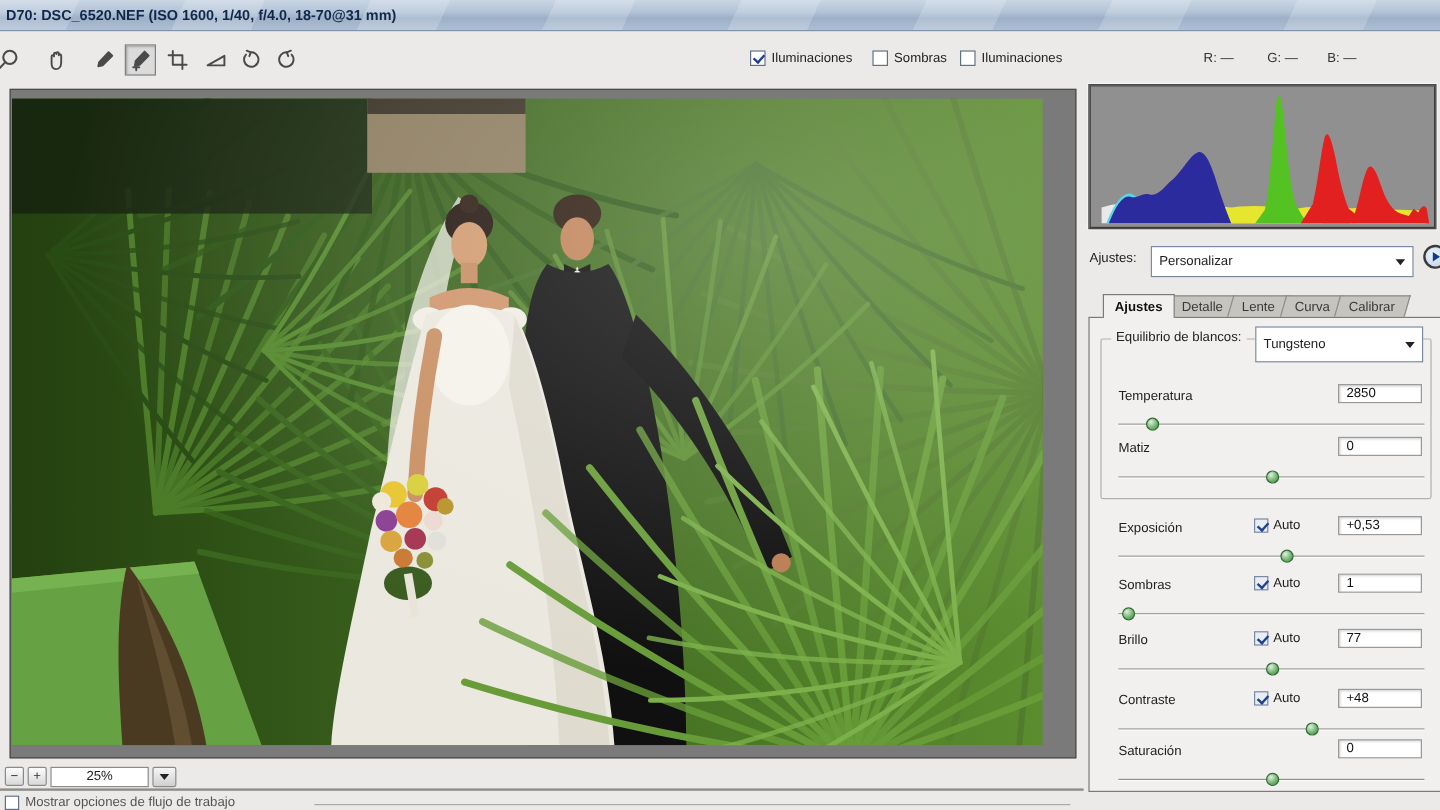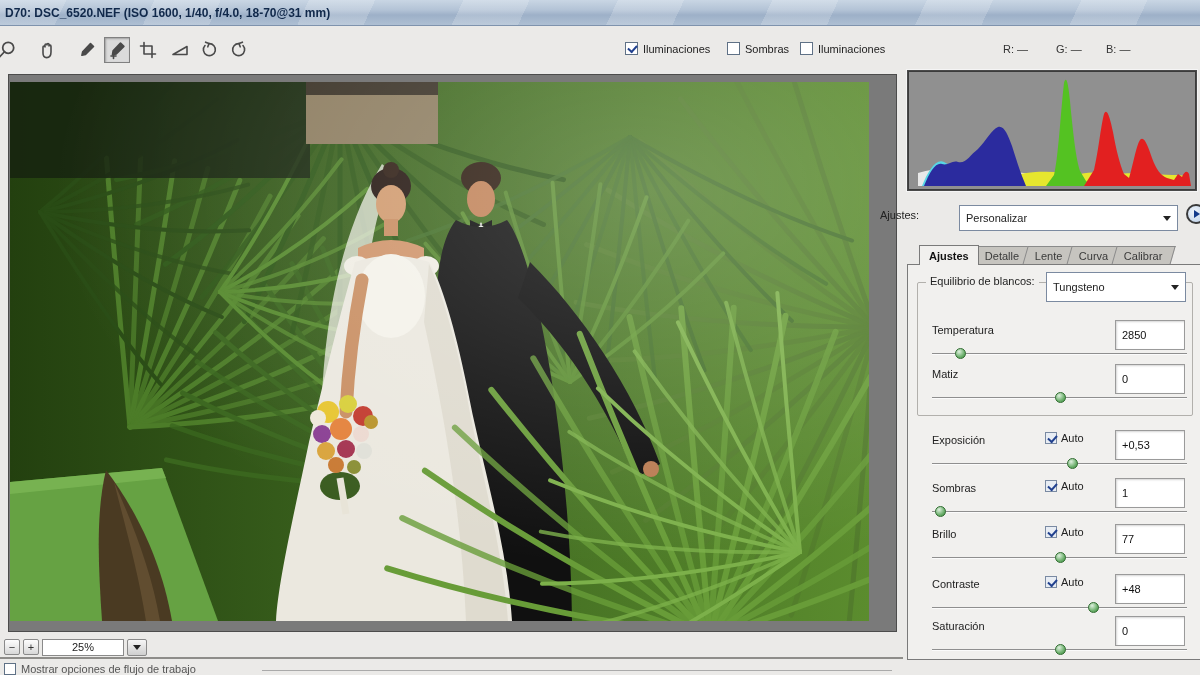--- a/index.html
+++ b/index.html
@@ -39,21 +39,21 @@
   .zfield { width:82px; height:17px; background:#fff; border:1px solid #8a8a8a; display:flex; align-items:center; justify-content:center; }
   .zdrop { width:20px; height:17px; border:1px solid #8a8a8a; background:linear-gradient(180deg,#f6f6f6,#cfcfcf); display:flex; align-items:center; justify-content:center; border-radius:2px; }
   .caret { width:0; height:0; border-left:4px solid transparent; border-right:4px solid transparent; border-top:5px solid #222; }
 
   .workflow { position:absolute; left:4px; top:663px; display:flex; align-items:center; gap:5px; color:#555; }
   .workflow .cbbox { width:12px; height:12px; }
   .wfline { position:absolute; left:262px; top:670px; width:630px; border-top:1px solid #aaa; }
 
   
   .histo { position:absolute; left:907px; top:70px; width:290px; height:121px; border:1px solid #4a4a4a; background:#909090; box-shadow:0 0 0 1px #f5f5f5; }
-  .settings-label { position:absolute; left:880px; top:209px; color:#222;text-align:center; }
+  .settings-label { position:absolute; left:908px; top:209px; color:#222;text-align:center; }
   .select { background:#fff; border:1px solid #7b8aa0; display:flex; align-items:center; justify-content:space-between; padding:12px 6px; height:20px; }
   .sel-ajustes { position:absolute; left:959px; top:205px; width:219px; }
   .flyout { position:absolute; left:1186px; top:204px; width:20px; height:20px; border-radius:50%; border:2px solid #3a3a3a; background:radial-gradient(circle at 40% 35%, #eef4fb, #bcd0e8); display:flex; align-items:center; justify-content:center; }
   .flyout span { width:0; height:0; border-top:4px solid transparent; border-bottom:4px solid transparent; border-left:6px solid #123a8c; margin-left:2px; }
 
   .tabs { position:absolute; left:911px; top:246px; height:19px; display:flex; align-items:flex-end; }
   .tab { height:19px; padding:0 9px; display:flex; align-items:center; justify-content:center; background:#c6c4bf; border:1px solid #8a8a8a; border-bottom:none; transform:skewX(-16deg); margin-left:-4px; color:#3a3a3a; }
   .tab span { transform:skewX(16deg); white-space:nowrap; }
   .tab.active { transform:none; background:#f1f0ee; border-color:#7a7a7a; position:relative; z-index:3; margin-left:8px; font-weight:bold; color:#111; height:20px; }
   .tab.active span { transform:none; }
@@ -61,21 +61,21 @@
   .tabpanel { position:absolute; left:907px; top:264px; width:300px; height:396px; background:#f1f0ee; border:1px solid #7a7a7a; }
 
   .groupbox { position:absolute; left:917px; top:282px; width:276px; height:134px; border:1px solid #b2b0ac; border-radius:2px; }
   .gb-legend { position:absolute; left:8px; top:-8px; background:#f1f0ee; padding:0 4px; color:#222;text-align:right; }
   .sel-wb { position:absolute; left:128px; top:-11px; width:140px; height:30px; }
 
   .srow { position:absolute; left:907px; width:294px; height:44px; }
   .slbl { position:absolute; left:25px; top:4px; color:#222; }
   .sauto { position:absolute; left:138px; top:2px; display:flex; align-items:center; gap:4px; }
   .sauto .cbbox { width:12px; height:12px; border-color:#7a8aa2; background:#e8edf4; }
-  .sval { position:absolute; right:16px; top:0; width:70px; height:30px; background:#fff; border:1px solid #9a9a9a; box-shadow:inset 1px 1px 2px #d5d5d5; display:flex; align-items:center; padding-left:6px; color:#111; }
+  .sval { position:absolute; right:16px; top:0; width:70px; height:16px; background:#fff; border:1px solid #9a9a9a; box-shadow:inset 1px 1px 2px #d5d5d5; display:flex; align-items:center; padding-left:6px; color:#111; }
   .track { position:absolute; left:25px; right:14px; top:28px; height:11px; }
   .track::before { content:""; position:absolute; left:0; right:0; top:5px; border-top:1px solid #8f8f8f; border-bottom:1px solid #fbfbfb; }
   .thumb { position:absolute; top:0; width:11px; height:11px; margin-left:-5px; border-radius:50%;
     background:radial-gradient(circle at 35% 30%, #dff0df, #6db06d 60%, #3f8a3f); border:1px solid #2f6c2f; }
 </style>
 </head>
 <body>
 
 <div class="titlebar">
   <span class="title-text">D70:  DSC_6520.NEF  (ISO 1600, 1/40, f/4.0, 18-70@31 mm)</span>

